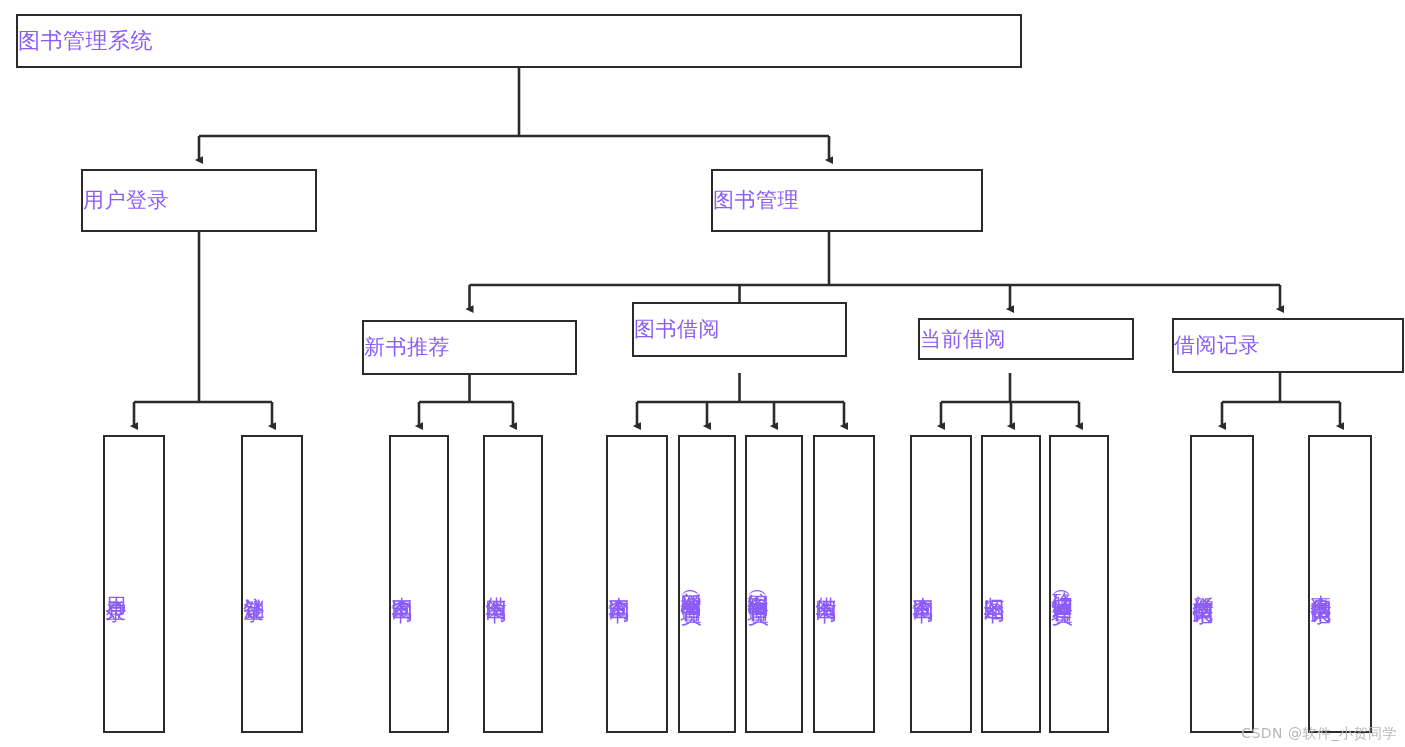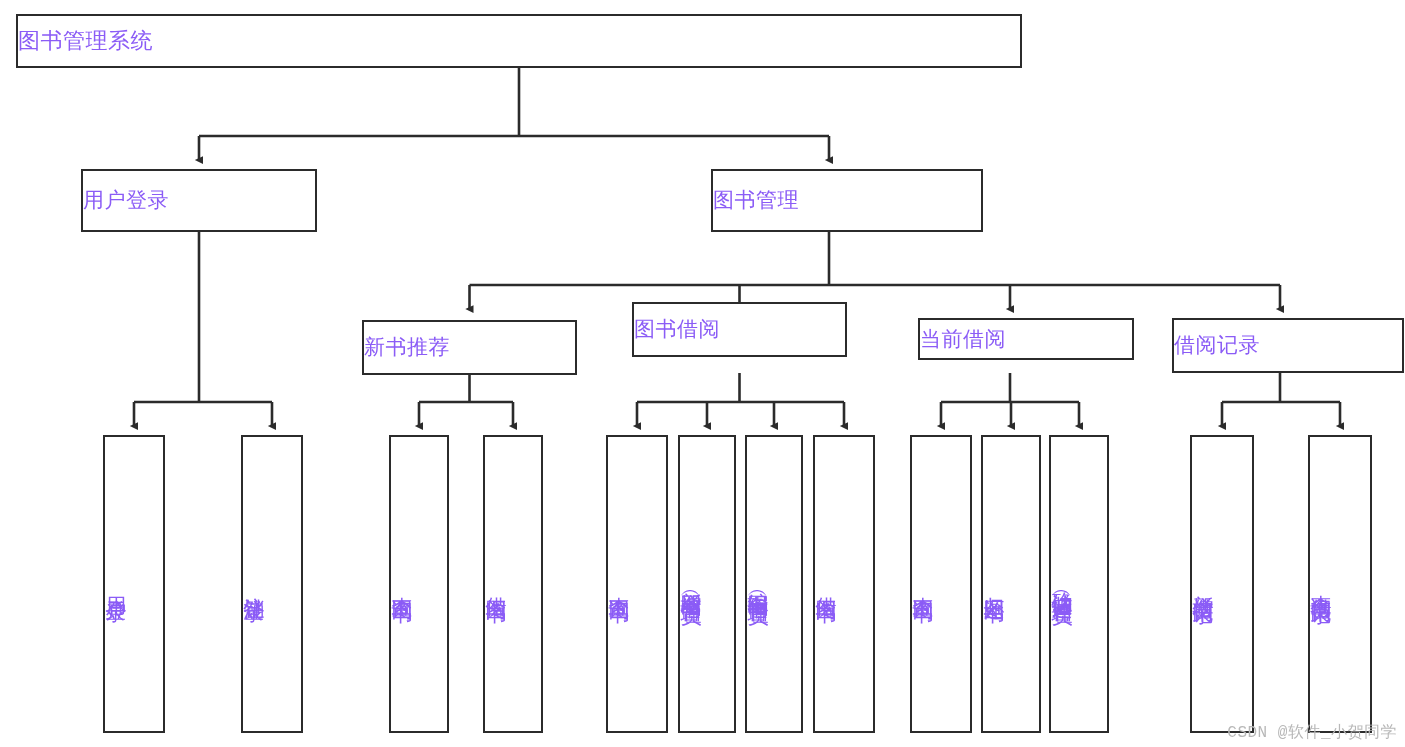--- a/index.html
+++ b/index.html
@@ -52,26 +52,25 @@
     letter-spacing: 2px;
     line-height: 1.0;
   }
   .node.root .node-label {
     font-size: 22px;
   }
   .watermark {
     position: absolute;
     right: 8px;
     bottom: 4px;
-    font-size: 16px;
+    font-size: 14px;
     color: #b8b8b8;
     white-space: nowrap;
     letter-spacing: 0.5px;
     pointer-events: none;
-    font-family: Liberation Mono, monospace;
   }
 </style>
 </head>
 <body>
 
 <div id="diagram-root">
 
   <svg id="diagram-svg" viewBox="0 0 1405 747" xmlns="http://www.w3.org/2000/svg">
     <defs>
       <marker id="arrowhead" markerWidth="9" markerHeight="9" refX="4.2" refY="4.4" orient="auto" markerUnits="userSpaceOnUse">

